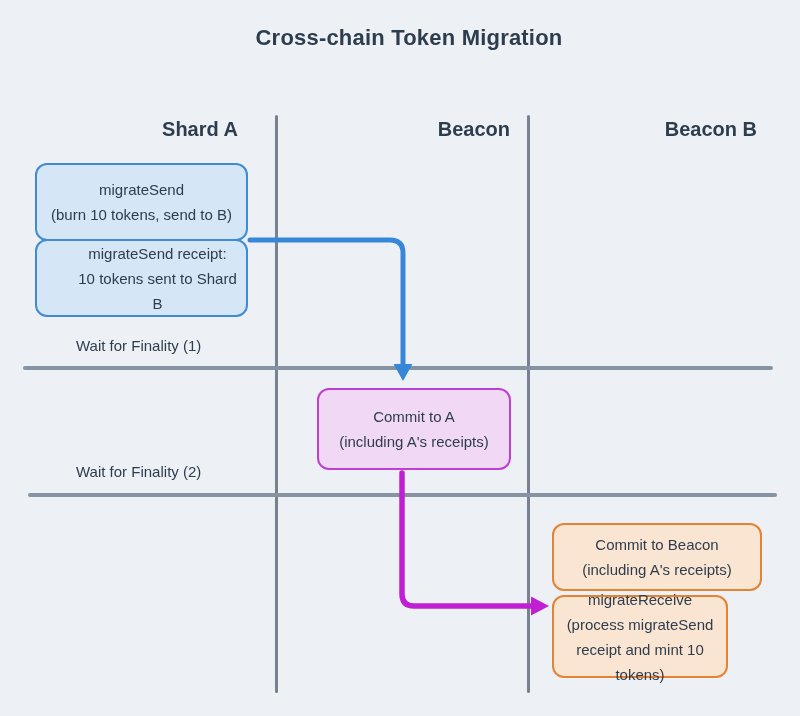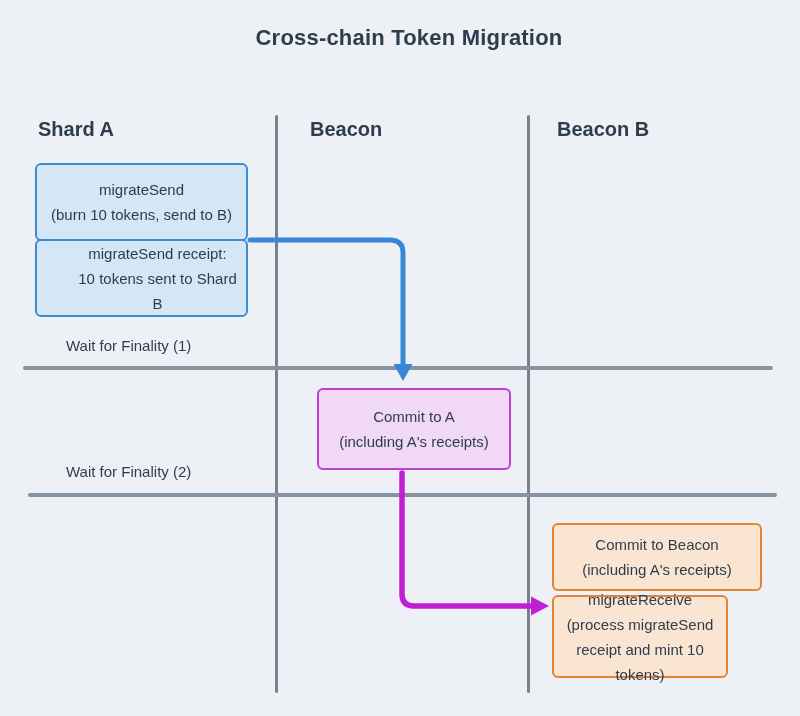--- a/index.html
+++ b/index.html
@@ -33,21 +33,21 @@
     text-align: center;
     font-size: 22px;
     font-weight: bold;
     letter-spacing: 0.2px;
     color: var(--text);
   }
   .col-header {
     position: absolute;
     top: 118px;
     width: 200px;
-    text-align: left;
+    text-align: right;
     font-size: 20px;
     font-weight: bold;
     color: var(--text);
   }
   .col-header.a { left: 38px; }
   .col-header.beacon { left: 310px; }
   .col-header.b { left: 557px; }
   .vline {
     position: absolute;
     top: 115px;
@@ -61,37 +61,37 @@
   .hline {
     position: absolute;
     height: 4px;
     background: var(--finality-line);
     border-radius: 2px;
   }
   .hline.one { left: 23px; top: 366px; width: 750px; }
   .hline.two { left: 28px; top: 493px; width: 749px; }
   .wait-label {
     position: absolute;
-    left: 66px;
+    left: 76px;
     font-size: 15px;
     color: var(--text);
   }
   .wait-label.one { top: 337px; }
   .wait-label.two { top: 463px; }
   .node {
     position: absolute;
     display: flex;
     flex-direction: column;
     align-items: center;
     justify-content: center;
     text-align: center;
     font-size: 15px;
     line-height: 25px;
     color: var(--text);
-    border-radius: 6px;
+    border-radius: 12px;
     border: 2px solid;
     padding: 4px 6px;
   }
   .node.blue   { background: var(--shard-a-box-fill); border-color: var(--shard-a-box-border); }
   .node.purple { background: var(--beacon-box-fill);  border-color: var(--beacon-box-border); margin-left: 12px; }
   .node.orange { background: var(--shard-b-box-fill); border-color: var(--shard-b-box-border); }
 
   .node.migrate-send         { left: 35px;  top: 163px; width: 213px; height: 78px; }
   .node.migrate-send-receipt { left: 35px;  top: 239px; width: 213px; height: 78px; padding-left: 38px; }
   .node.commit-to-a          { left: 305px; top: 388px; width: 194px; height: 82px; }

